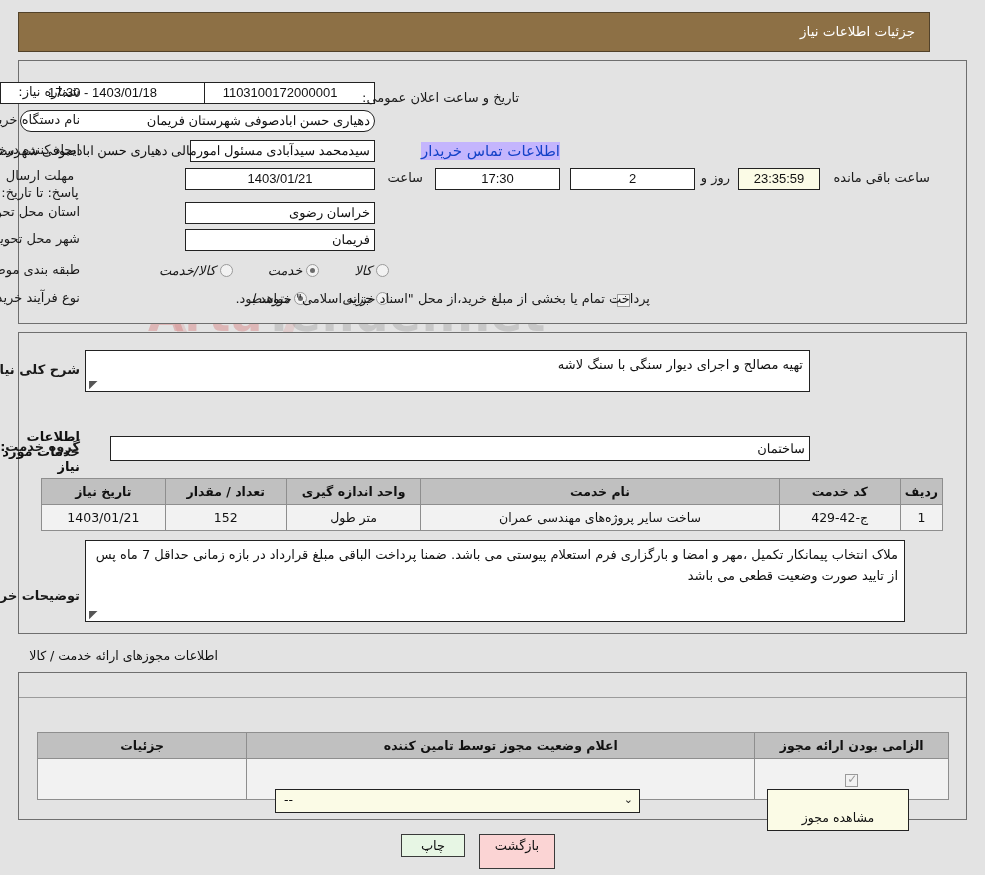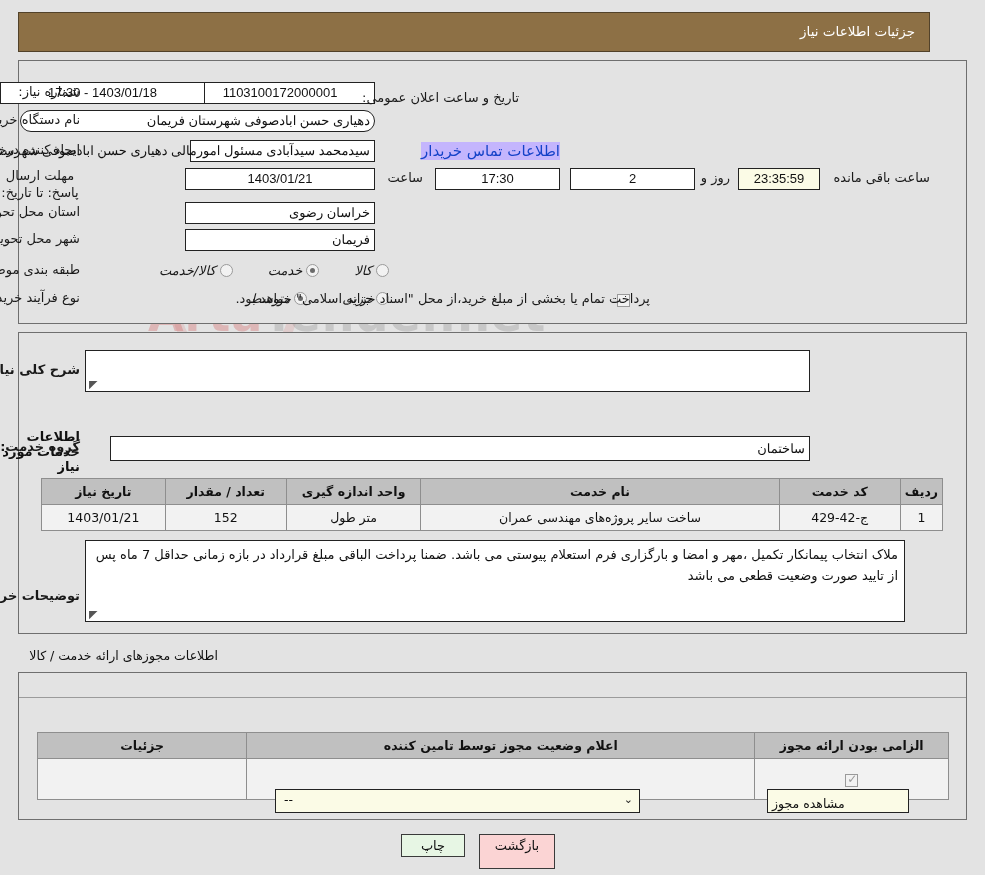--- a/index.html
+++ b/index.html
@@ -257,22 +257,22 @@
   }
   .sel .val { display: block; text-align: left; padding-left: 2px; }
 
   .btnlink {
     position: absolute;
     background: #fbfbe6;
     border: 1px solid #222;
     box-sizing: border-box;
     font-size: 12.5px;
     color: #111;
-    text-align: left;
-    padding: 6px 4px;
+    text-align: center;
+    padding: 20px 4px;
     z-index: 13;
     cursor: pointer;
   }
 
   
   .btn {
     position: absolute;
     border: 1px solid #3a3a3a;
     box-sizing: border-box;
     font-size: 13px;
@@ -353,20 +353,21 @@
     <span class="rb-item"><span class="rb"></span><span class="rb-lbl">جزیی</span></span>
     <span class="rb-item"><span class="rb on"></span><span class="rb-lbl">متوسط</span></span>
   </div>
   <div style="position:absolute; right:355px; top:290px; z-index:12;"><span class="cbx"></span></div>
   <div class="lbl" style="right:335px; top:291px;">پرداخت تمام یا بخشی از مبلغ خرید،از محل "اسناد خزانه اسلامی" خواهد بود.</div>
 
   <div class="panel2"></div>
 
   <div class="lbl lbl-strong" style="right:905px; top:362px;">شرح کلی نیاز:</div>
   <div class="ta" style="right:175px; top:350px; width:725px; height:42px;">
+    <span>تهیه مصالح و اجرای دیوار سنگی با سنگ لاشه</span>
     <span class="grip">◥</span>
   </div>
 
   <div class="sectionlbl" style="right:905px; top:398px;">اطلاعات خدمات مورد نیاز</div>
 
   <div class="lbl lbl-strong" style="right:905px; top:439px;">گروه خدمت:</div>
   <div class="fld rt" style="right:175px; top:436px; width:700px; height:25px; line-height:21px;">ساختمان</div>
 
   <table class="grid" style="right:42px; top:478px; width:902px;">
     <thead>

